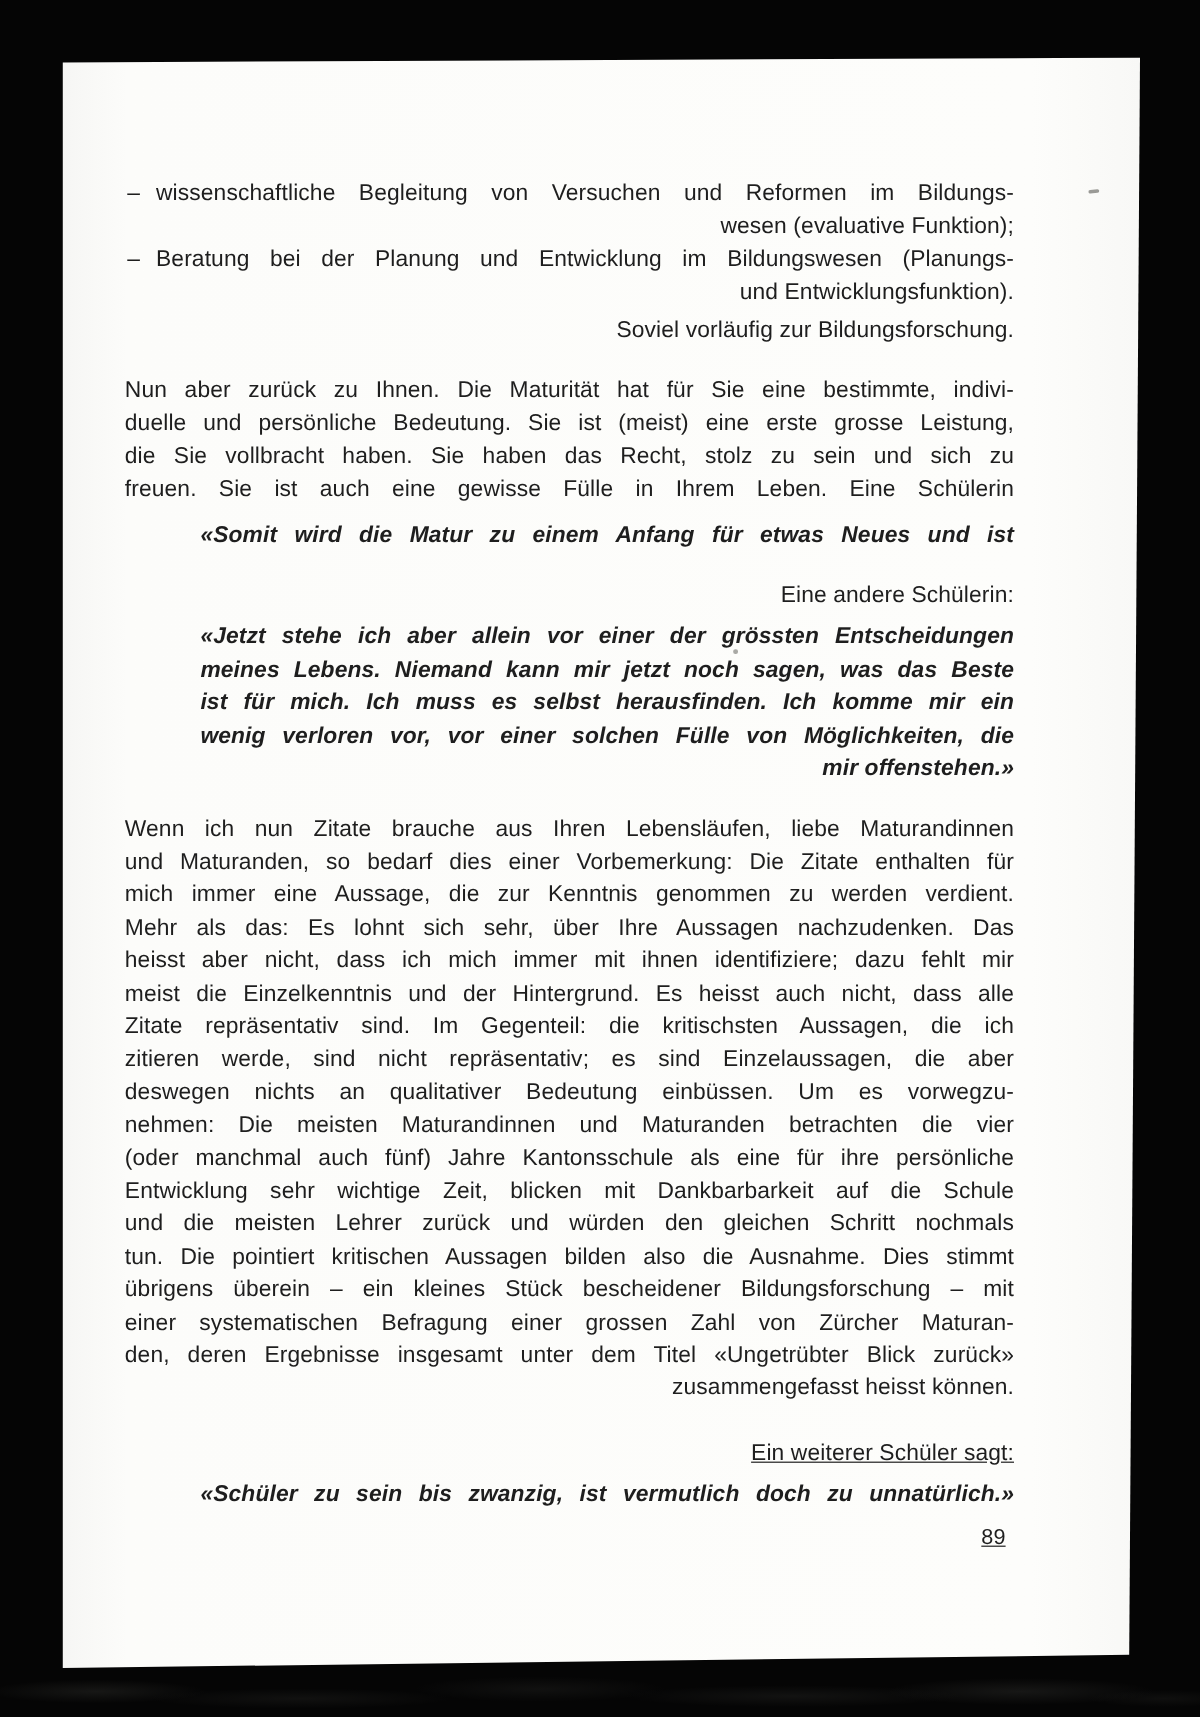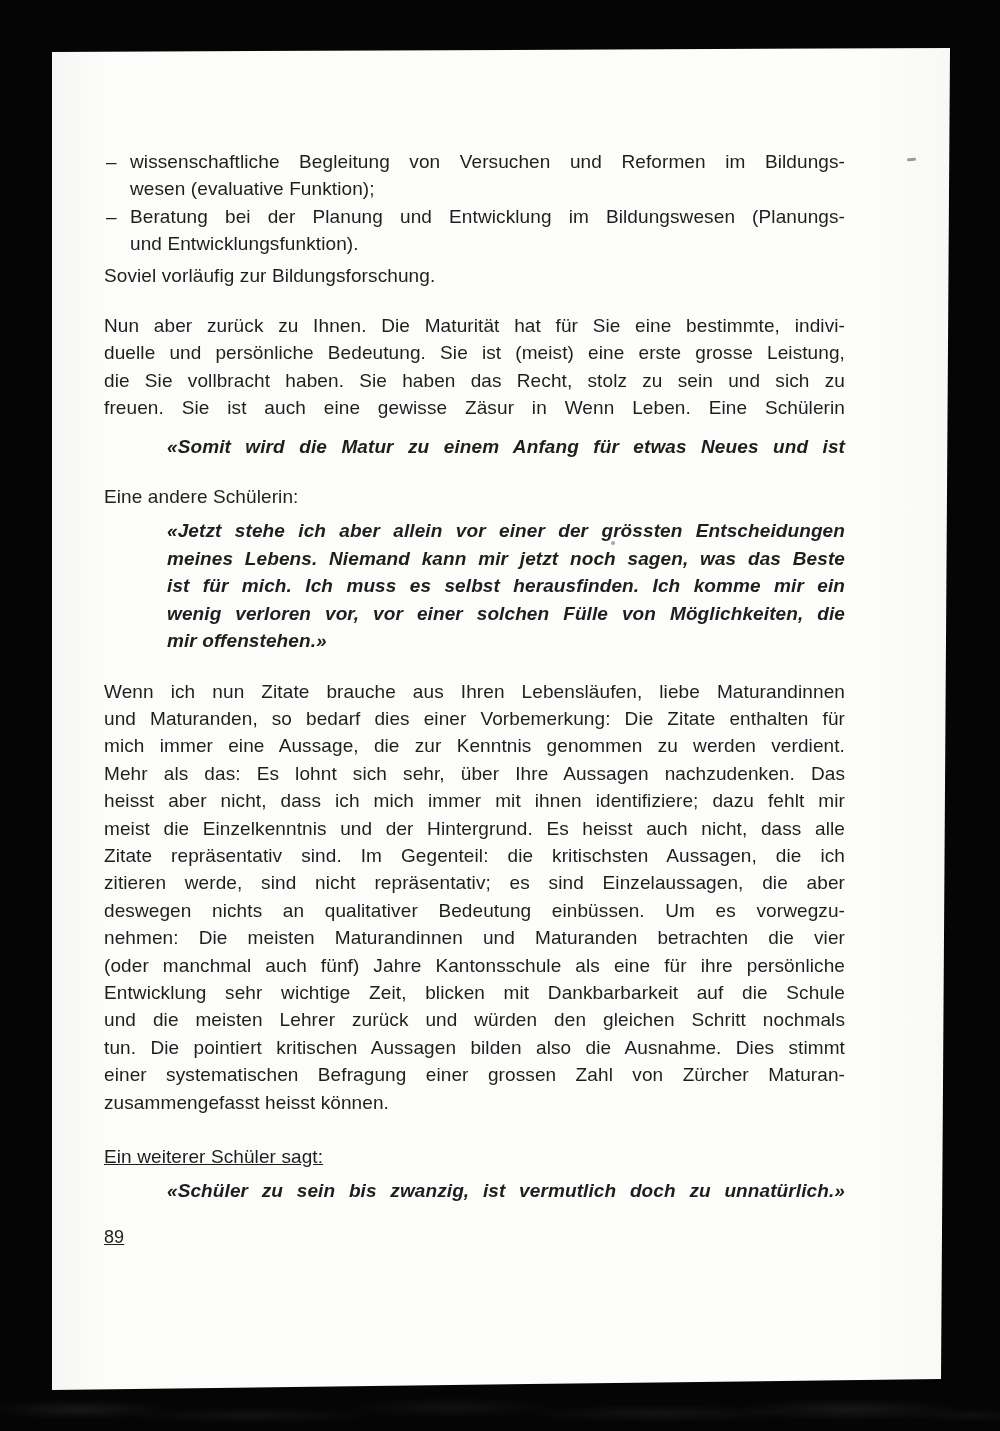--- a/index.html
+++ b/index.html
@@ -32,31 +32,31 @@
   }
 
   .block { margin: 0; }
   .gap-none { margin-top: 0; }
   .gap-xs { margin-top: 4px; }
   .gap-s  { margin-top: 7px; }
   .gap-m  { margin-top: 11px; }
   .gap-l  { margin-top: 23px; }
   .gap-xl { margin-top: 27px; text-decoration: underline; }
 
-  .line { text-align: left; }
+  .line { text-align: right; }
   .line.jst { text-align: justify; text-align-last: justify; }
 
   .block.bullet { position: relative; padding-left: 26px; }
   .bullet-marker { position: absolute; left: 2px; top: 0; }
 
   .block.quote { margin-left: 63px; font-style: italic; font-weight: bold; }
 
   .page-num {
-    margin-top: 19px;
-    text-align: left;
+    margin-top: 8px;
+    text-align: right;
     padding-right: 7px;
     font-size: 18px;
     text-decoration: underline;
   }
 
   .speck { position: absolute; }
   .speck.s1 {
     left: 855px; top: 111px;
     width: 9px; height: 2.5px;
     background: #9a9a96;
@@ -101,21 +101,21 @@
             <div class="line jst">Beratung bei der Planung und Entwicklung im Bildungswesen (Planungs-</div>
             <div class="line">und Entwicklungsfunktion).</div>
           </div>
           <div class="block paragraph gap-xs">
             <div class="line">Soviel vorläufig zur Bildungsforschung.</div>
           </div>
           <div class="block paragraph gap-l">
             <div class="line jst">Nun aber zurück zu Ihnen. Die Maturität hat für Sie eine bestimmte, indivi-</div>
             <div class="line jst">duelle und persönliche Bedeutung. Sie ist (meist) eine erste grosse Leistung,</div>
             <div class="line jst">die Sie vollbracht haben. Sie haben das Recht, stolz zu sein und sich zu</div>
-            <div class="line jst">freuen. Sie ist auch eine gewisse Zäsur in Wenn Leben. Eine Schülerin</div>
+            <div class="line jst">freuen. Sie ist auch eine gewisse Fülle in Ihrem Leben. Eine Schülerin</div>
           </div>
           <div class="block quote gap-m">
             <div class="line jst">«Somit wird die Matur zu einem Anfang für etwas Neues und ist</div>
           </div>
           <div class="block paragraph gap-l">
             <div class="line">Eine andere Schülerin:</div>
           </div>
           <div class="block quote gap-s">
             <div class="line jst">«Jetzt stehe ich aber allein vor einer der grössten Entscheidungen</div>
             <div class="line jst">meines Lebens. Niemand kann mir jetzt noch sagen, was das Beste</div>
@@ -131,21 +131,23 @@
             <div class="line jst">heisst aber nicht, dass ich mich immer mit ihnen identifiziere; dazu fehlt mir</div>
             <div class="line jst">meist die Einzelkenntnis und der Hintergrund. Es heisst auch nicht, dass alle</div>
             <div class="line jst">Zitate repräsentativ sind. Im Gegenteil: die kritischsten Aussagen, die ich</div>
             <div class="line jst">zitieren werde, sind nicht repräsentativ; es sind Einzelaussagen, die aber</div>
             <div class="line jst">deswegen nichts an qualitativer Bedeutung einbüssen. Um es vorwegzu-</div>
             <div class="line jst">nehmen: Die meisten Maturandinnen und Maturanden betrachten die vier</div>
             <div class="line jst">(oder manchmal auch fünf) Jahre Kantonsschule als eine für ihre persönliche</div>
             <div class="line jst">Entwicklung sehr wichtige Zeit, blicken mit Dankbarbarkeit auf die Schule</div>
             <div class="line jst">und die meisten Lehrer zurück und würden den gleichen Schritt nochmals</div>
             <div class="line jst">tun. Die pointiert kritischen Aussagen bilden also die Ausnahme. Dies stimmt</div>
+            <div class="line jst">übrigens überein – ein kleines Stück bescheidener Bildungsforschung – mit</div>
             <div class="line jst">einer systematischen Befragung einer grossen Zahl von Zürcher Maturan-</div>
+            <div class="line jst">den, deren Ergebnisse insgesamt unter dem Titel «Ungetrübter Blick zurück»</div>
             <div class="line">zusammengefasst heisst können.</div>
           </div>
           <div class="block paragraph gap-xl">
             <div class="line">Ein weiterer Schüler sagt:</div>
           </div>
           <div class="block quote gap-s">
             <div class="line jst">«Schüler zu sein bis zwanzig, ist vermutlich doch zu unnatürlich.»</div>
           </div>
         </div>
       <div class="page-num">89</div>

